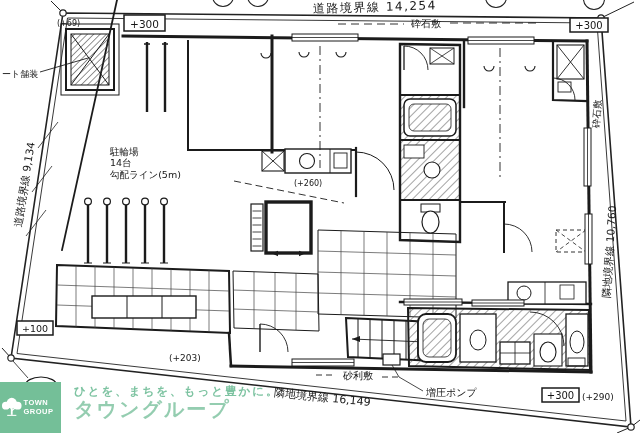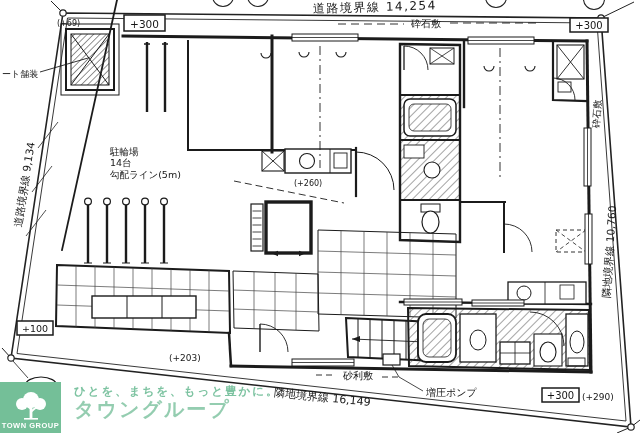--- a/index.html
+++ b/index.html
@@ -1,21 +1,21 @@
 <!DOCTYPE html>
 <html><head>
 <meta charset="utf-8">
 <style>
   html,body{margin:0;padding:0;background:#e9e9e9;}
   .stage{position:relative;width:640px;height:433px;background:#ffffff;overflow:hidden;
          font-family:"DejaVu Sans","Liberation Sans",sans-serif;}
   svg.plan{position:absolute;left:0;top:0;}
   .t{fill:#161616;font-family:"DejaVu Sans","Liberation Sans",sans-serif;}
   .logo{position:absolute;left:0;top:382px;height:51px;display:flex;gap:13px;align-items:flex-start;}
-  .logo-mark{width:61px;height:51px;background:#74bf98;display:flex;flex-direction:column;
+  .logo-mark{width:61px;height:51px;background:#74bf98;display:flex;flex-direction:row;
              align-items:center;justify-content:flex-end;padding:2px 0 3px;box-sizing:border-box;}
   .logo-mark-label{color:#ffffff;font-size:7.5px;font-weight:bold;letter-spacing:.5px;
              font-family:"Liberation Sans",sans-serif;}
   .logo-body{padding-top:2px;}
   .logo-tagline{color:#7dc3a1;font-size:11.5px;font-weight:bold;letter-spacing:2px;}
   .logo-brand{color:#8cc9aa;font-size:20px;font-weight:bold;letter-spacing:2px;line-height:1.05;opacity:.92;}
 </style>
 </head>
 <body>
 

